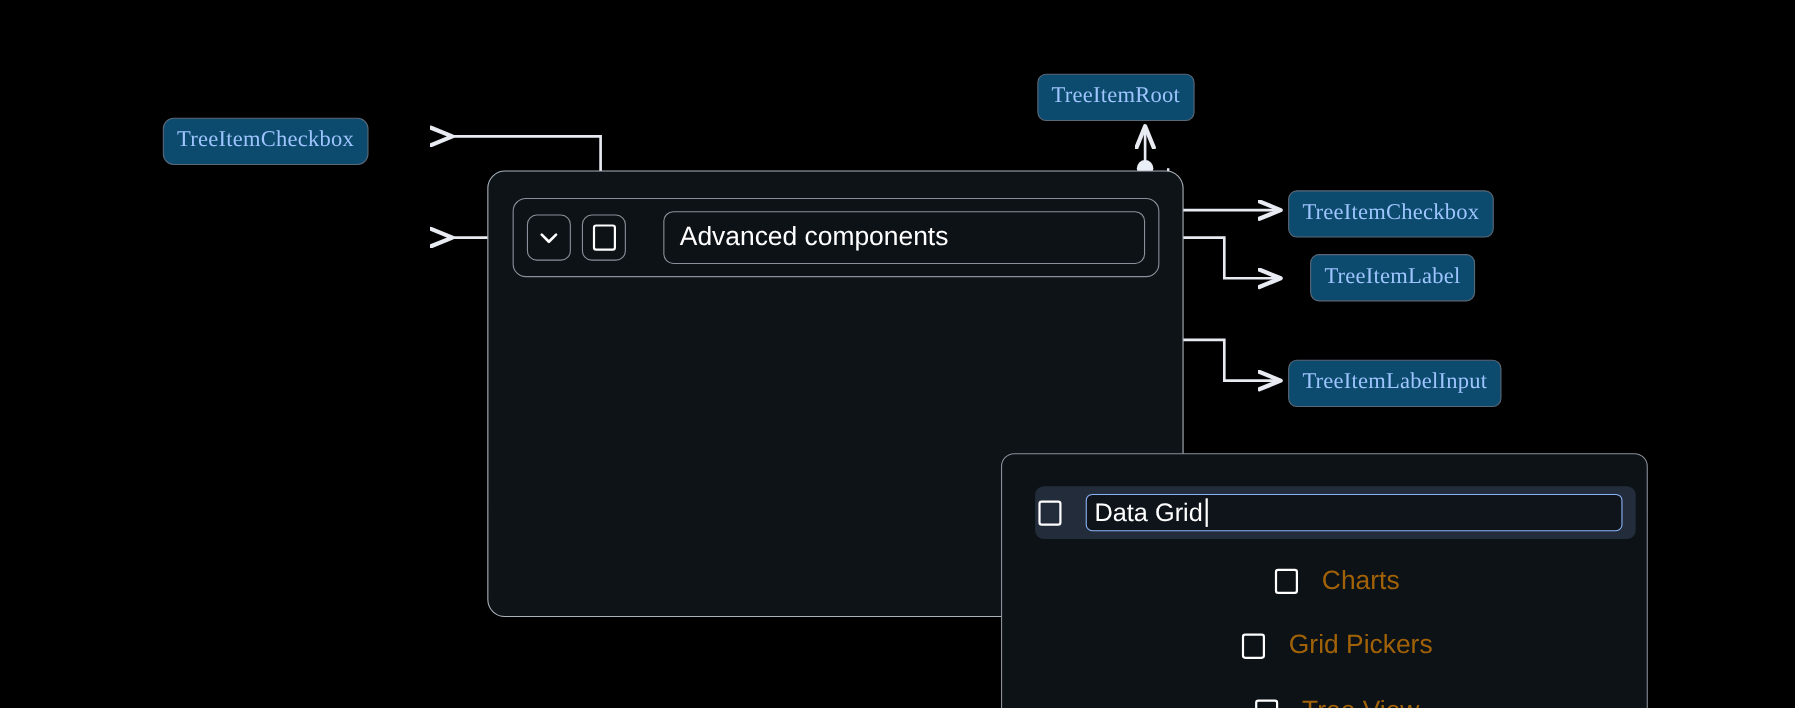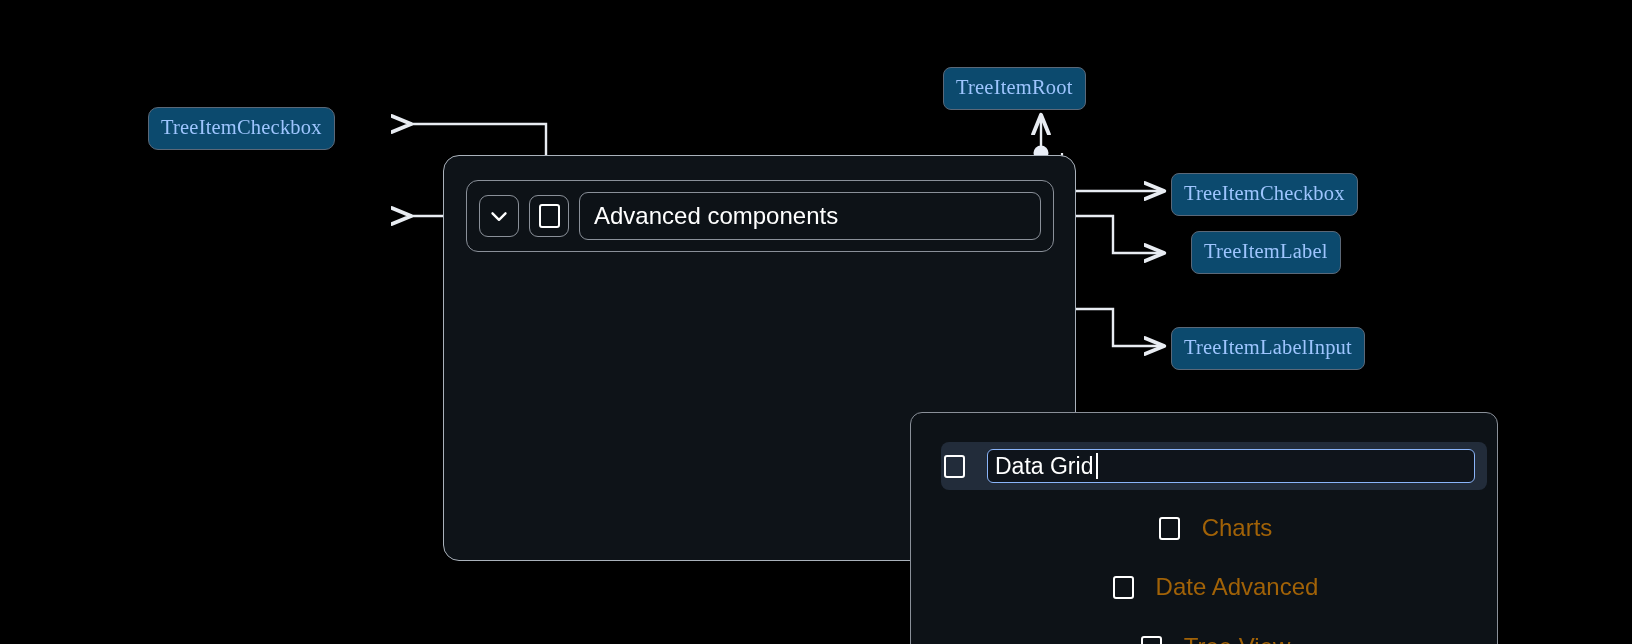--- a/index.html
+++ b/index.html
@@ -72,20 +72,21 @@
   }
   .tree-label {
     flex: 1 1 auto;
     height: 48px;
     border: 1.5px solid #8a9099;
     border-radius: 9px;
     display: flex; align-items: center;
     padding-left: 14px;
     color: #ffffff;
     font-size: 24px;
+    margin-left: 24px;
   }
 
   
   .group-transition {
     position: absolute;
     left: 466px; top: 256px;
     width: 588px; height: 281px;
     background: #0d1217;
     border: 1.5px solid #8a9099;
     border-radius: 12px;
@@ -209,21 +210,21 @@
         </span>
       </div>
 
       <div class="child-row" style="top:92px;">
         <span class="child-cb"></span>
         <span class="child-text">Charts</span>
       </div>
 
       <div class="child-row" style="top:151px;">
         <span class="child-cb"></span>
-        <span class="child-text">Date Advanced</span>
+        <span class="child-text">Grid Pickers</span>
       </div>
 
       <div class="child-row" style="top:211px;">
         <span class="child-cb"></span>
         <span class="child-text">Tree View</span>
       </div>
 
     </div>
   </div>
 

